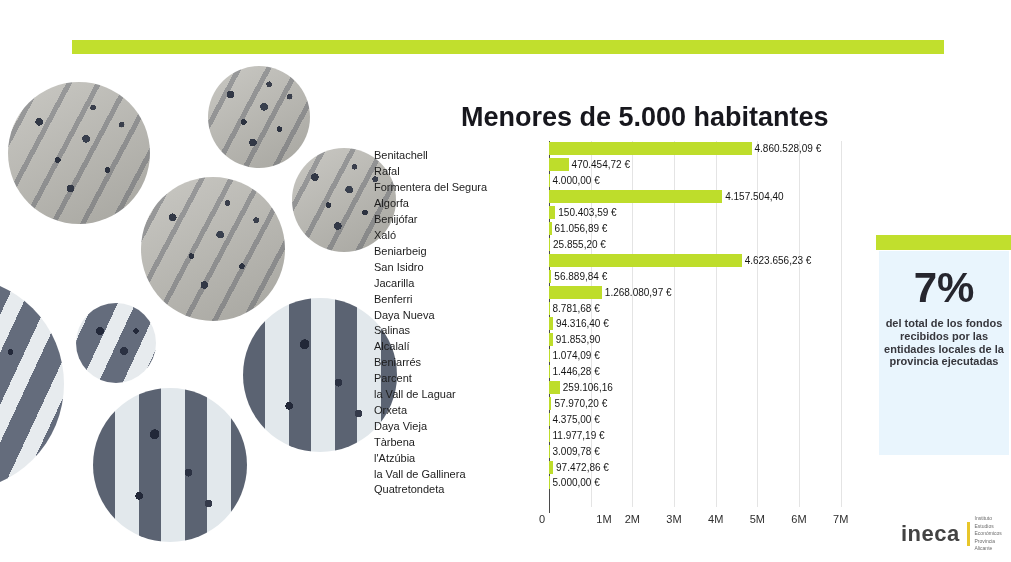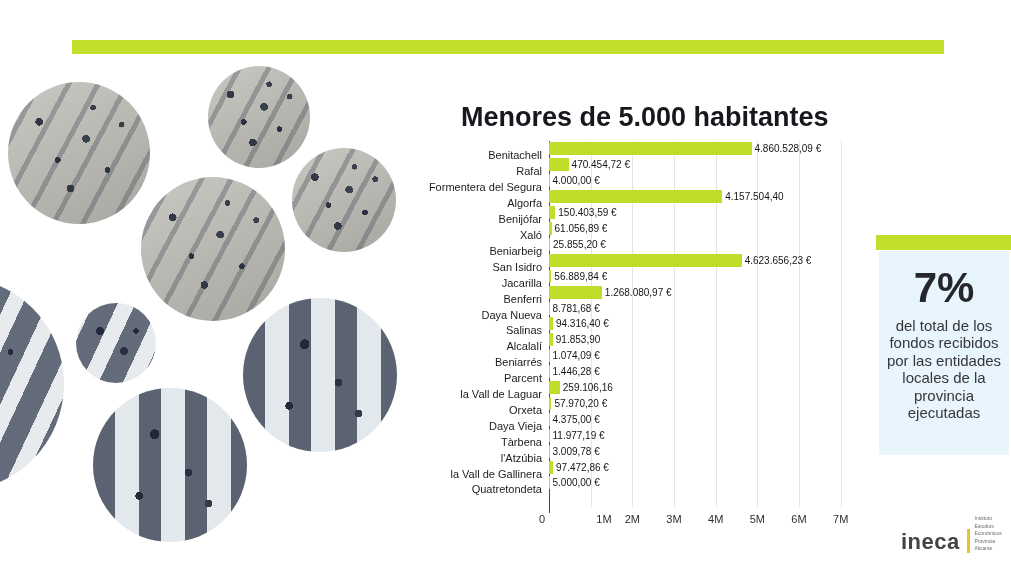--- a/index.html
+++ b/index.html
@@ -60,36 +60,36 @@
   .kicker{ position:absolute; left:433px; top:81px; font-size:22px; font-weight:800; color:var(--title-blue); letter-spacing:.2px; }
   .title{ position:absolute; left:461px; top:102px; font-size:27px; font-weight:800; color:var(--title-dark);text-align:center; }
 
   
   .chart{ position:absolute; left:374px; top:141px; width:490px; }
   .chart-grid{ position:absolute; left:175px; top:0; width:310px; height:366px; }
   .gridline{ position:absolute; top:0; width:1px; height:366px; background:#e4e4e4; }
   .axis-line{ position:absolute; left:175px; top:0; width:1px; height:372px; background:#4a4a4a; }
   .rows{ position:relative; }
   .row{ display:flex; height:15.91px; align-items:center; }
-  .cat{ width:175px; padding-right:7px; text-align:right; font-size:11px; color:#1c1c1c; white-space:nowrap;margin-top:13px; }
+  .cat{ width:175px; padding-right:7px; font-size:11px; color:#1c1c1c; white-space:nowrap;margin-top:13px; }
   .plotcell{ position:relative; width:310px; height:100%; display:flex; align-items:center; }
   .bar{ height:13px; background:var(--bar-color); flex:0 0 auto; }
   .val{ font-size:10px; color:#151515; margin-left:3px; white-space:nowrap; }
   .ticks{ position:absolute; left:175px; top:372px; width:310px; height:14px; }
   .tick{ position:absolute; top:0; width:30px; text-align:center; font-size:11px; color:#2e2e2e; }
   .tick0{ text-align:right; }
 
   
   .callout-band{ position:absolute; left:876px; top:235px; width:135px; height:15px; background:var(--accent-green); }
   .callout{ position:absolute; left:879px; top:251px; width:130px; height:204px; background:var(--callout-bg); text-align:center; }
   .callout-stat{ margin-top:16px; font-size:42px; font-weight:800; color:#26262e; line-height:1; }
-  .callout-text{ margin-top:8px; padding:0 5px; font-size:15px; font-weight:400; color:#36363c; line-height:1.16; }
-
-  
-  .logo{ position:absolute; left:901px; top:515px; display:flex; align-items:flex-end; }
+  .callout-text{ margin-top:8px; padding:0 5px; font-size:11px; font-weight:700; color:#36363c; line-height:1.16; }
+
+  
+  .logo{ position:absolute; left:901px; top:515px; display:flex; align-items:center; }
   .logo-word{ font-size:22px; font-weight:700; color:#434343; letter-spacing:.5px; line-height:1; }
   .logo-sep{ width:3px; height:24px; background:var(--logo-yellow); margin:0 5px 0 7px; }
   .logo-sub{ font-size:5px; color:#6d6d6d; line-height:1.5; }
 </style>
 </head>
 <body>
 
 <div class="slide">
 
   <div class="top-band"></div>

